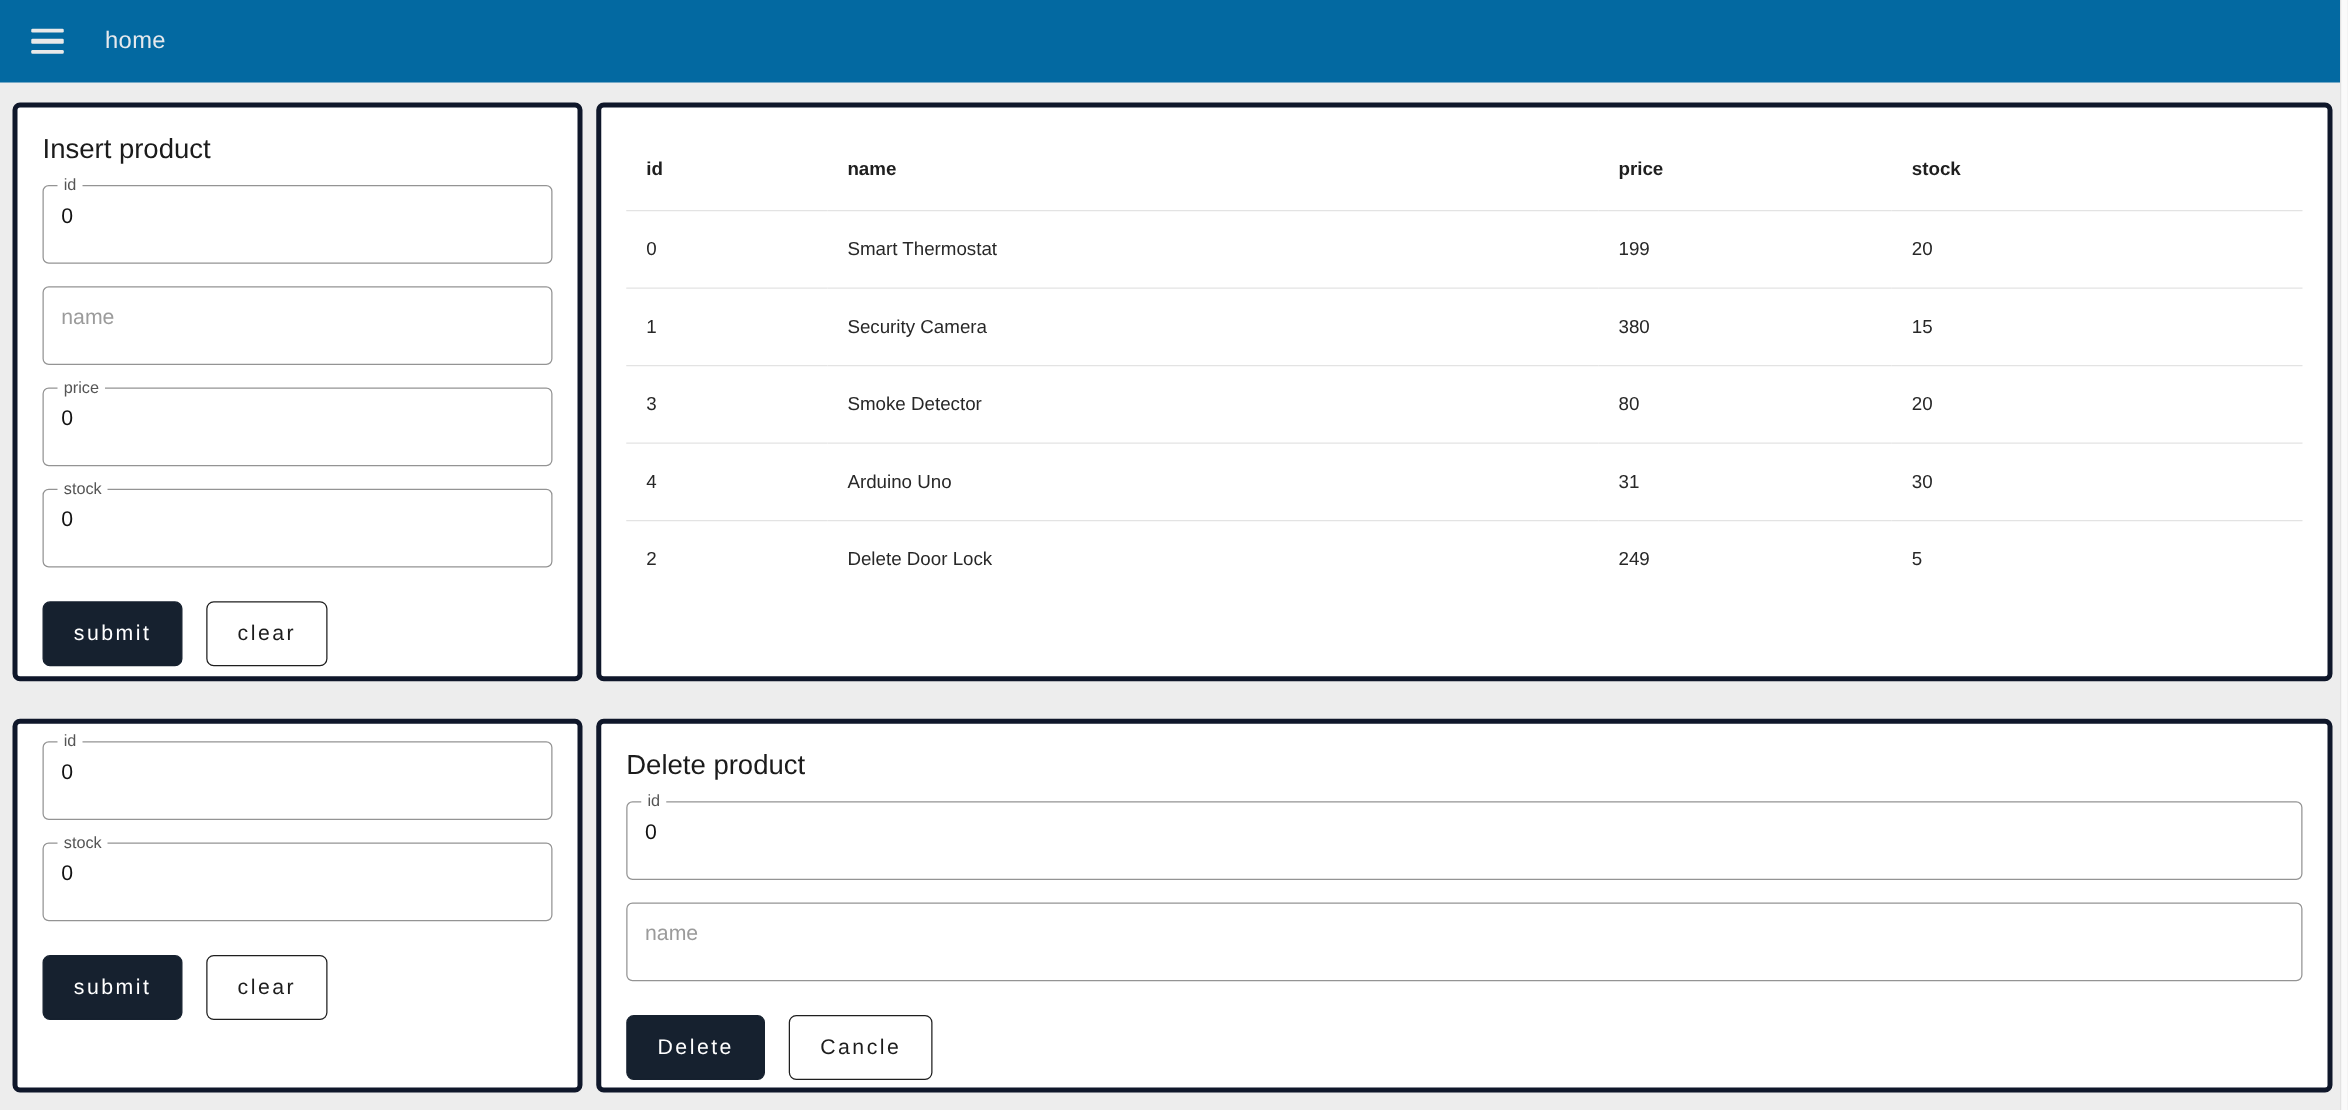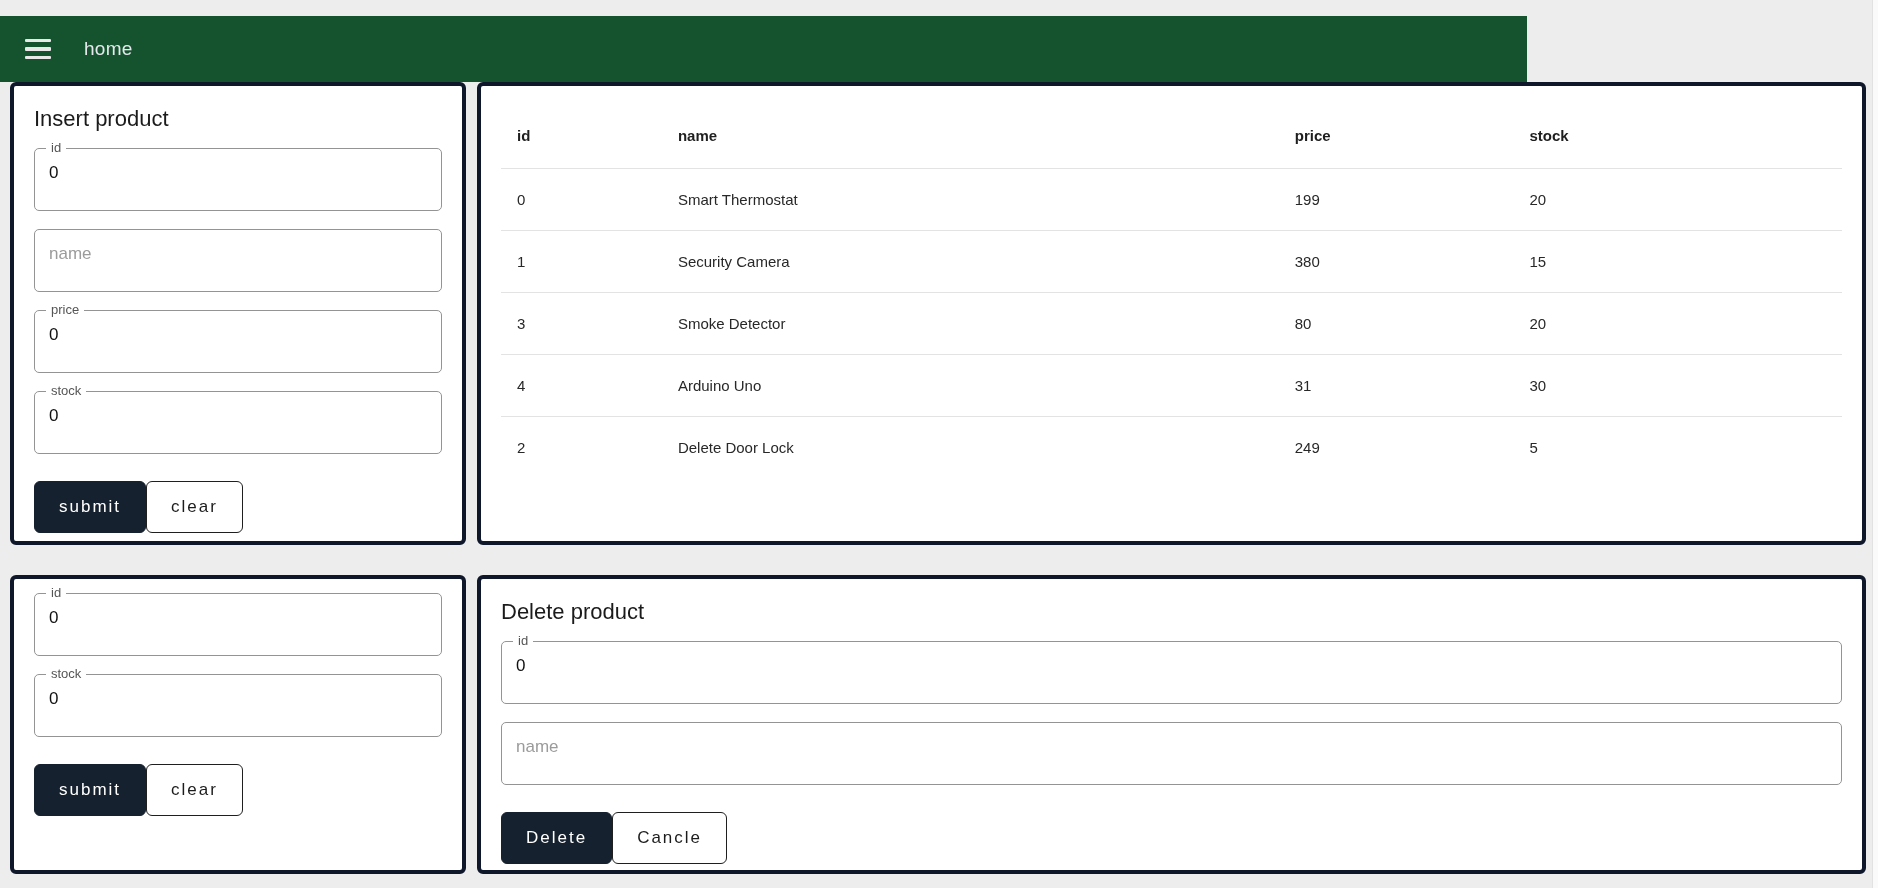--- a/index.html
+++ b/index.html
@@ -5,23 +5,23 @@
   * { box-sizing: border-box; margin: 0; padding: 0; }
   html, body {
     width: 1878px; height: 888px;
     font-family: "Liberation Sans", sans-serif;
     background: #ededed;
     overflow: hidden;
   }
 
   
   .appbar {
-    position: absolute; left: 0; top: 16px;
-    width: 1527px; height: 66px;
-    background: #14532d;
+    position: absolute; left: 0; top: 0;
+    width: 1872px; height: 66px;
+    background: #0369a1;
     display: flex; align-items: center;
   }
   .menu-btn {
     width: 48px; height: 48px; margin-left: 14px;
     display: flex; flex-direction: column; justify-content: center; gap: 5px;
     align-items: center; cursor: pointer; border: none; background: transparent;
   }
   .menu-btn .bar { width: 26px; height: 3.5px; background: #e9e9e9; border-radius: 1px; }
   .appbar-title { color: #e6e9ed; font-size: 19px; margin-left: 22px; letter-spacing: 0.3px; }
 
@@ -60,21 +60,21 @@
   }
   .field input::placeholder { color: #9b9b9b; }
   .field .field-label {
     position: absolute; top: -8px; left: 12px;
     background: #fff; padding: 0 5px;
     font-size: 13px; color: #555;
     line-height: 15px;
   }
 
   
-  .btn-row { display: flex; margin-top: 27px; }
+  .btn-row { display: flex; gap: 19px; margin-top: 27px; }
   .btn {
     font-family: "Liberation Sans", sans-serif;
     font-size: 17px; letter-spacing: 2px;
     height: 52px; padding: 0 24px;
     border-radius: 6px; cursor: pointer;
   }
   .btn.dark { background: #16212f; color: #ffffff; border: 1px solid #16212f; }
   .btn.outline { background: #ffffff; color: #1c1c1c; border: 1px solid #1f1f1f; }
 
   

